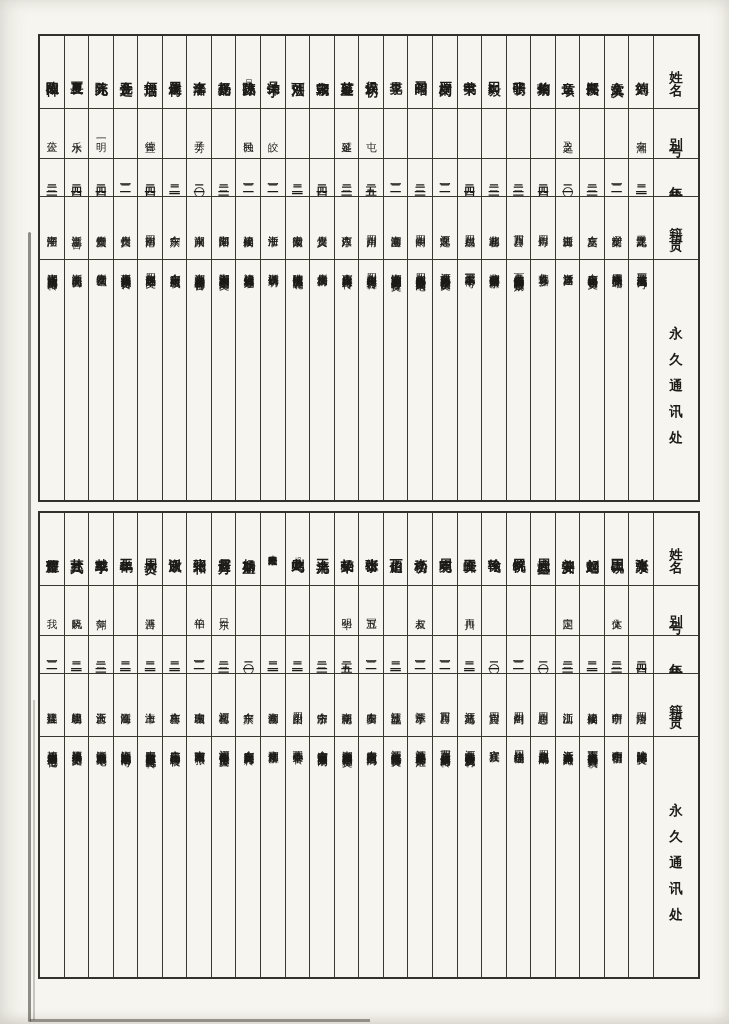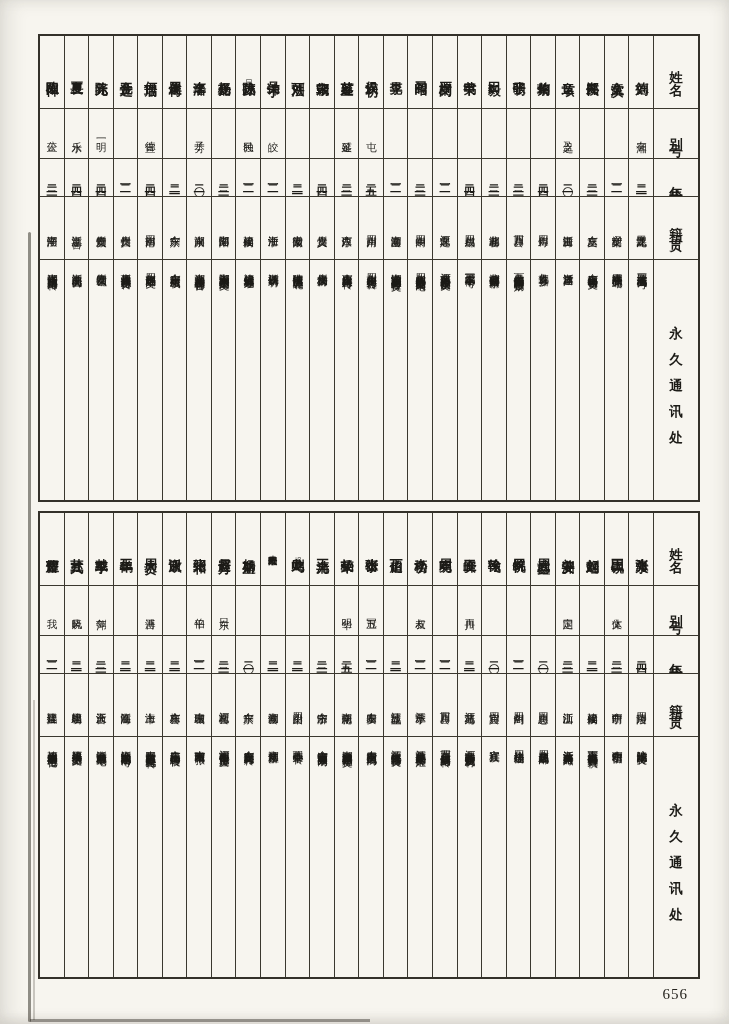--- a/index.html
+++ b/index.html
@@ -943,18 +943,17 @@
           <span class="v age">二一</span>
         </div>
         <div class="cell r-native">
           <span class="v native">福建晋江</span>
         </div>
         <div class="cell r-addr">
           <span class="v addr">福建泉州中山南路五二七号曹宅</span>
         </div>
       </div>
     </div>
-  <div class="pageno">656</div>
 </div>
 
 <div class="scan-left"></div>
 <div class="scan-left2"></div>
 <div class="scan-bottom"></div>
 
 </body></html>

